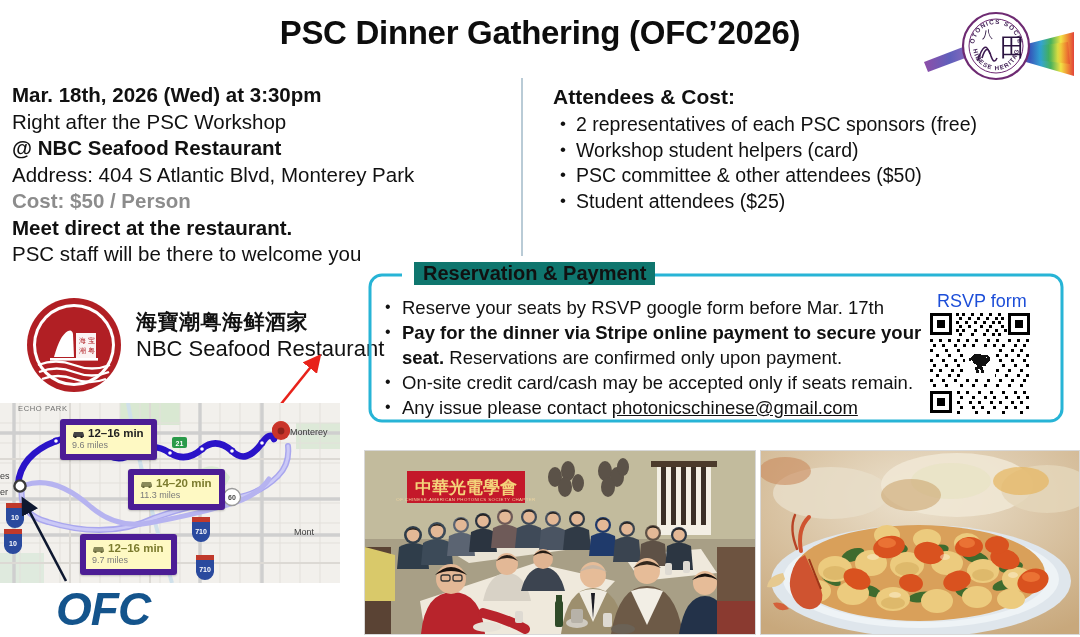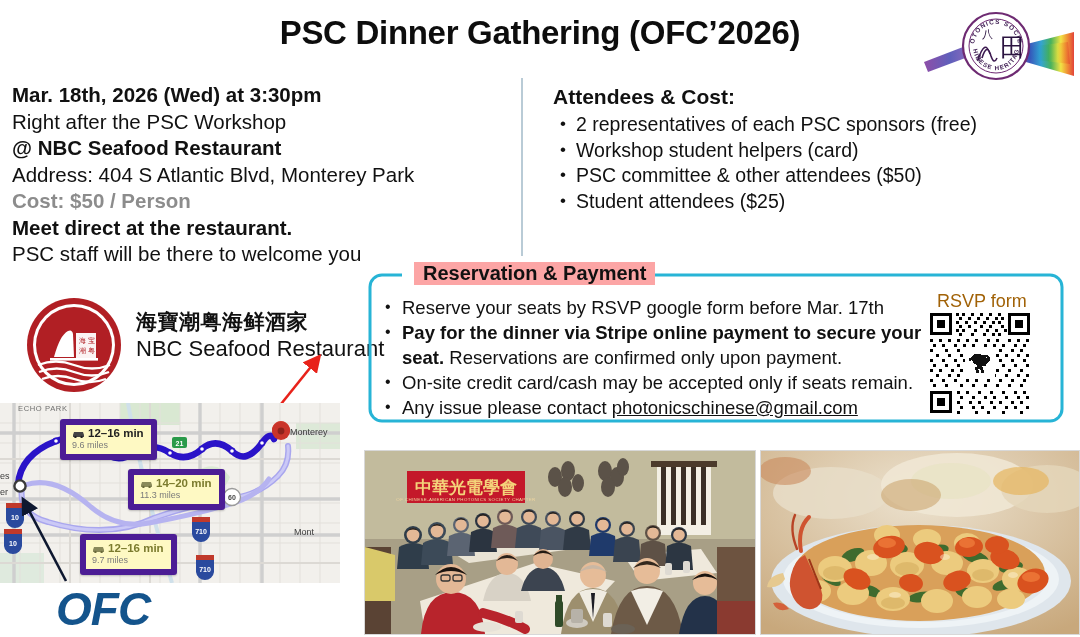--- a/index.html
+++ b/index.html
@@ -45,30 +45,30 @@
   .maplabel{position:absolute;background:#fef9c3;border:6px solid #4c1d95;
       border-radius:3px;padding:2px 7px 3px 6px;box-shadow:0 1px 2px rgba(0,0,0,.22);}
   .maplabel .t{font-size:11.5px;font-weight:bold;line-height:13px;white-space:nowrap;}
   .maplabel .d{font-size:9px;color:#7b7b7b;line-height:11px;}
   .caricon{display:inline-block;width:13px;height:9px;vertical-align:-1px;margin-right:3px;}
   #ofc-logo{left:56px;top:586px;font-size:46px;font-weight:bold;color:#14548c;
       letter-spacing:-1px;line-height:46px;font-family:"Liberation Sans",sans-serif;font-style:italic;}
 
   
   #resbox{left:366px;top:271px;width:700px;height:154px;}
-  #resbox-legend{left:414px;top:262px;font-size:20px;font-weight:bold;background:#fca5a5;padding:0 9px;}
+  #resbox-legend{left:414px;top:262px;font-size:20px;font-weight:bold;background:#0f766e;padding:0 9px;}
   #res-list{left:380px;top:295px;width:560px;}
   #res-list li{font-size:18.5px;line-height:25px;position:relative;padding-left:22px;list-style:none;}
   #res-list li:before{content:"\2022";position:absolute;left:5px;top:-1px;font-size:16px;}
   #res-list ul{margin:0;padding:0;}
   #res-list .b{font-weight:bold;}
   #res-list .link{text-decoration:underline;}
 
   
-  #qr-label{left:937px;top:291px;font-size:18px;color:#a16207;}
+  #qr-label{left:937px;top:291px;font-size:18px;color:#1d4ed8;}
   #qr{left:928px;top:311px;width:104px;height:104px;}
 
   
   #photo-group{left:364px;top:450px;width:390px;height:183px;overflow:hidden;
      border:1px solid #d8d8d8;background:#f97316;}
   #photo-food{left:760px;top:450px;width:318px;height:183px;overflow:hidden;
      border:1px solid #d8d8d8;background:#b89a72;}
 </style>
 </head>
 <body>

